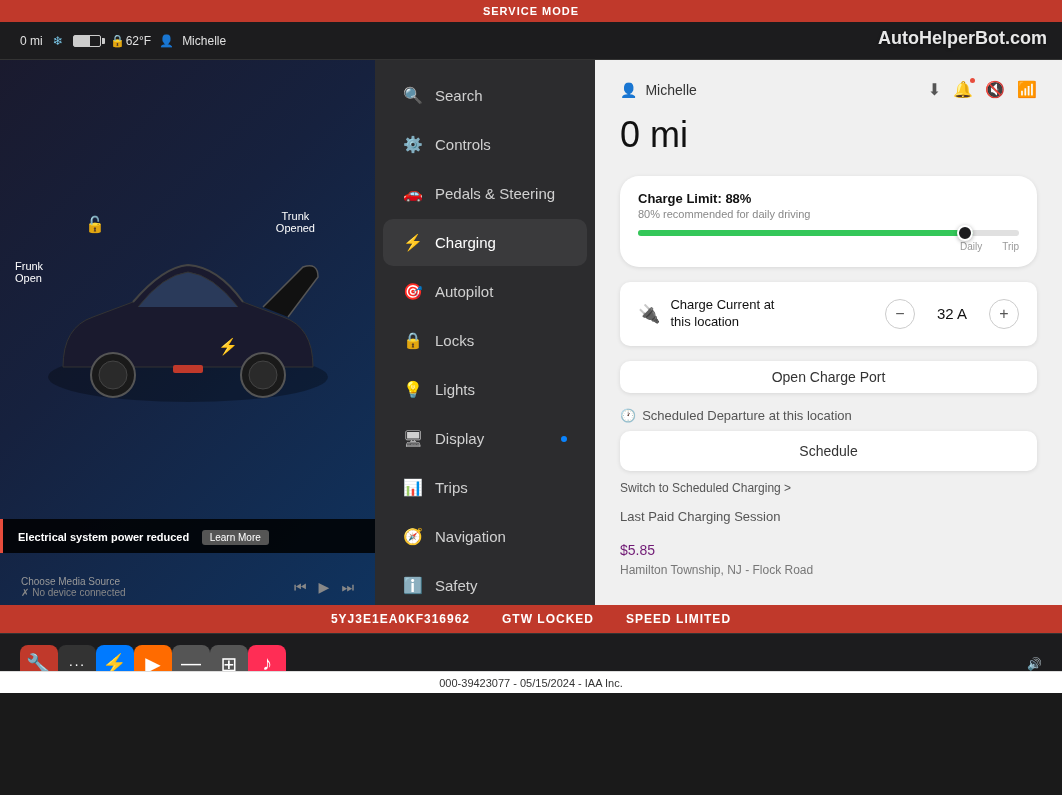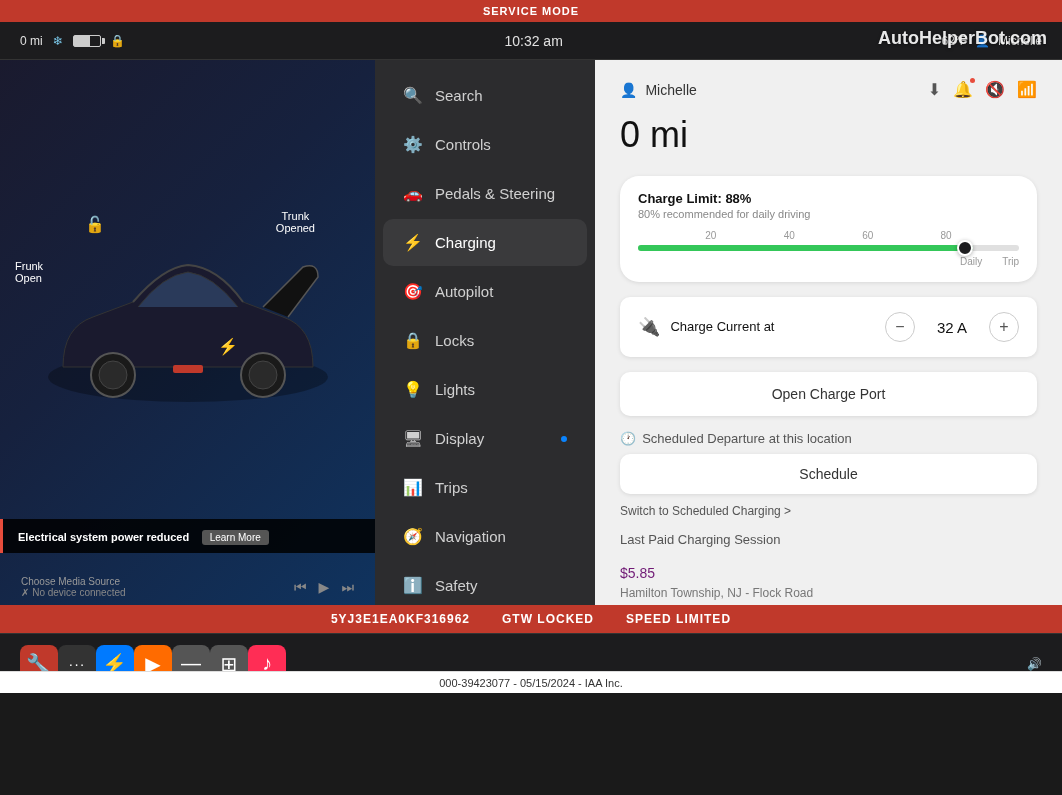--- a/index.html
+++ b/index.html
@@ -393,21 +393,21 @@
       font-weight: 500;
       color: #111;
       min-width: 50px;
       text-align: center;
     }
 
     
     .charge-port-btn {
       background: white;
       border-radius: 10px;
-      padding: 14px;
+      padding: 8px;
       margin-bottom: 15px;
       text-align: center;
       font-size: 14px;
       color: #333;
       cursor: pointer;
       box-shadow: 0 1px 4px rgba(0,0,0,0.1);
       font-weight: 500;
     }
 
     
@@ -555,21 +555,20 @@
     <span>SERVICE MODE</span>
   </div>
 
   <div class="status-bar">
     <div class="status-bar-left">
       <span>0 mi</span>
       <span class="snowflake">❄</span>
       <span class="battery-icon"></span>
       <span>🔒</span>
     </div>
-    <div class="status-bar-center">10:32 am</div>
     <div class="status-bar-right">
       <span>62°F</span>
       <span>👤</span>
       <span>Michelle</span>
     </div>
   </div>
 
   <div class="watermark">AutoHelperBot.com</div>
 
   <div class="main-content">
@@ -700,42 +699,35 @@
           <span>🔇</span>
           <span>📶</span>
         </div>
       </div>
 
       <div class="odometer">0 mi</div>
 
       <div class="charge-section">
         <div class="charge-limit-header">Charge Limit: 88%</div>
         <div class="charge-limit-sub">80% recommended for daily driving</div>
-        <div class="charge-scale">
-          <span></span>
-          <span>20</span>
-          <span>40</span>
-          <span>60</span>
-          <span>80</span>
-          <span></span>
-        </div>
         <div class="charge-slider-track">
           <div class="charge-slider-fill"></div>
           <div class="charge-slider-thumb"></div>
         </div>
         <div class="charge-labels">
           <span>Daily</span>
           <span>Trip</span>
         </div>
       </div>
 
       <div class="charge-current-section">
         <span class="charge-current-icon">🔌</span>
         <div class="charge-current-label">
           <div>Charge Current at</div>
+          <div>this location</div>
         </div>
         <div class="charge-current-control">
           <div class="control-btn">−</div>
           <div class="charge-value">
             <span>32</span>
             <span>A</span>
           </div>
           <div class="control-btn">+</div>
         </div>
       </div>

